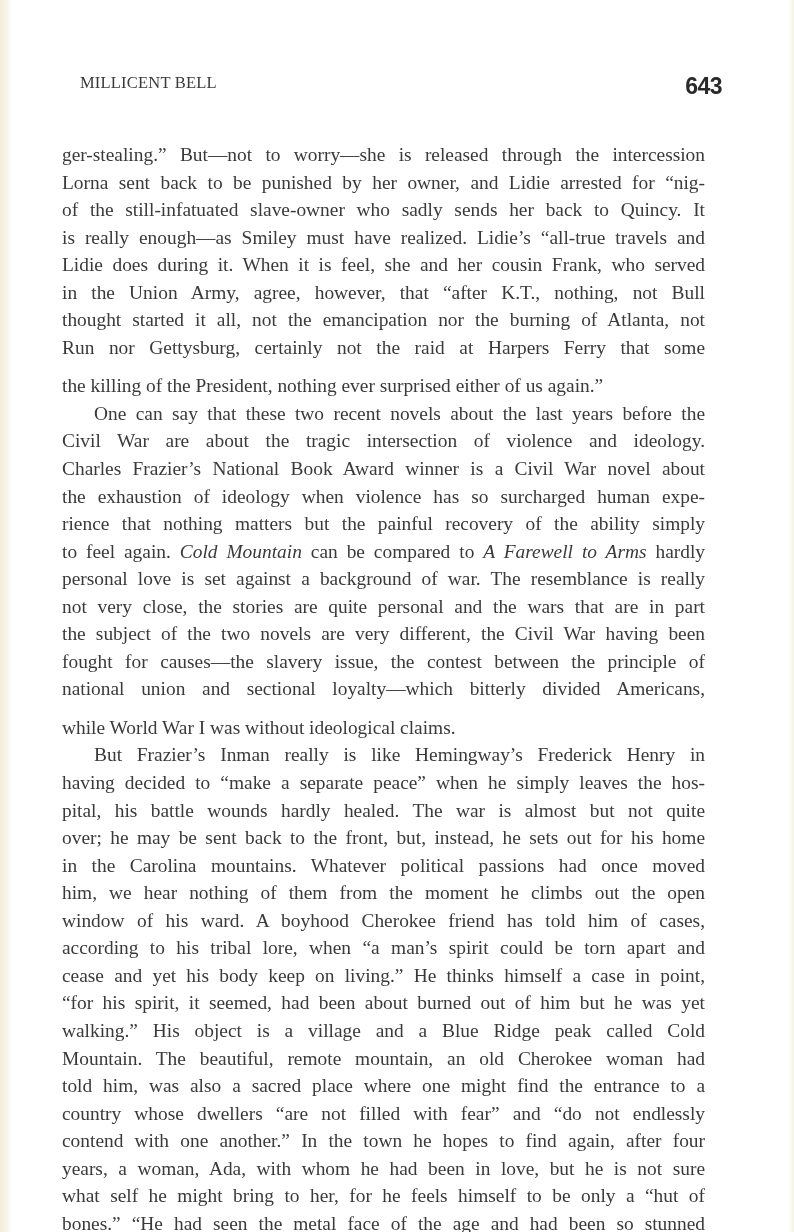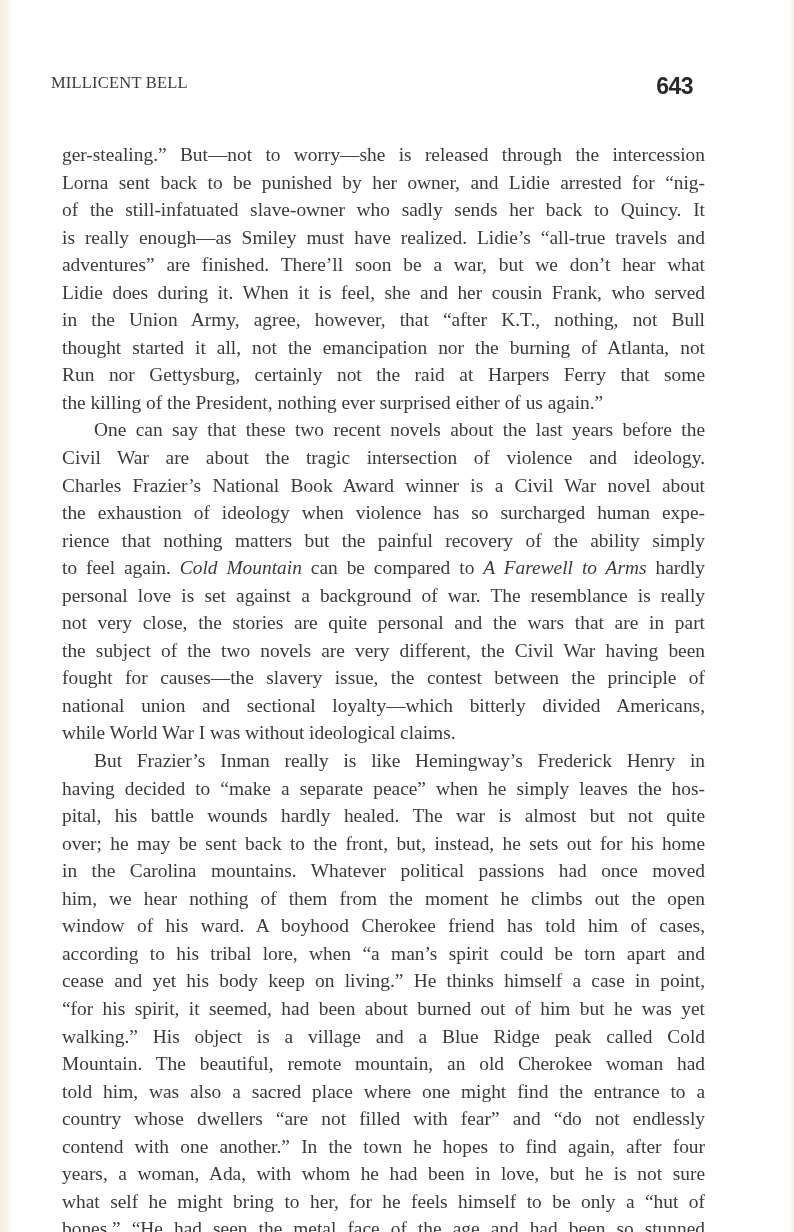--- a/index.html
+++ b/index.html
@@ -22,21 +22,21 @@
       background: linear-gradient(to right, #f3eedc 0%, #f8f5ea 60%, #ffffff 100%);
     }
     .edge-right {
       position: absolute;
       right: 0; top: 0;
       width: 6px; height: 1232px;
       background: linear-gradient(to right, #ffffff 0%, #f6f3e6 100%);
     }
     .running-head {
       position: absolute;
-      left: 51px;
+      left: 80px;
       top: 73px;
       width: 642px;
       height: 24px;
       text-decoration: underline;
     }
     .author {
       position: absolute;
       left: 0;
       top: 0;
       font-size: 16.5px;
@@ -64,20 +64,21 @@
       height: 27.55px;
       line-height: 27.55px;
       font-size: 19.4px;
       text-align: justify;
       text-align-last: justify;
       white-space: nowrap;
       overflow: visible;
     }
     .line.last {
       text-align-last: left;
+      margin-top: 11px;
     }
     .line.indent {
       padding-left: 32px;
     }
     .line span.it {
       font-style: italic;
     }
   </style>
 </head>
 <body>
@@ -90,21 +91,20 @@
   <span class="page-number">643</span>
 </div>
 
 <div class="body-text">
 
   <div>
     <span class="line">ger-stealing.” But—not to worry—she is released through the intercession</span>
     <span class="line">Lorna sent back to be punished by her owner, and Lidie arrested for “nig-</span>
     <span class="line">of the still-infatuated slave-owner who sadly sends her back to Quincy. It</span>
     <span class="line">is really enough—as Smiley must have realized. Lidie’s “all-true travels and</span>
-    <span class="line">adventures” are finished. There’ll soon be a war, but we don’t hear what</span>
     <span class="line">Lidie does during it. When it is feel, she and her cousin Frank, who served</span>
     <span class="line">in the Union Army, agree, however, that “after K.T., nothing, not Bull</span>
     <span class="line">thought started it all, not the emancipation nor the burning of Atlanta, not</span>
     <span class="line">Run nor Gettysburg, certainly not the raid at Harpers Ferry that some</span>
     <span class="line last">the killing of the President, nothing ever surprised either of us again.”</span>
   </div>
 
   <div>
     <span class="line indent">One can say that these two recent novels about the last years before the</span>
     <span class="line">Civil War are about the tragic intersection of violence and ideology.</span>

